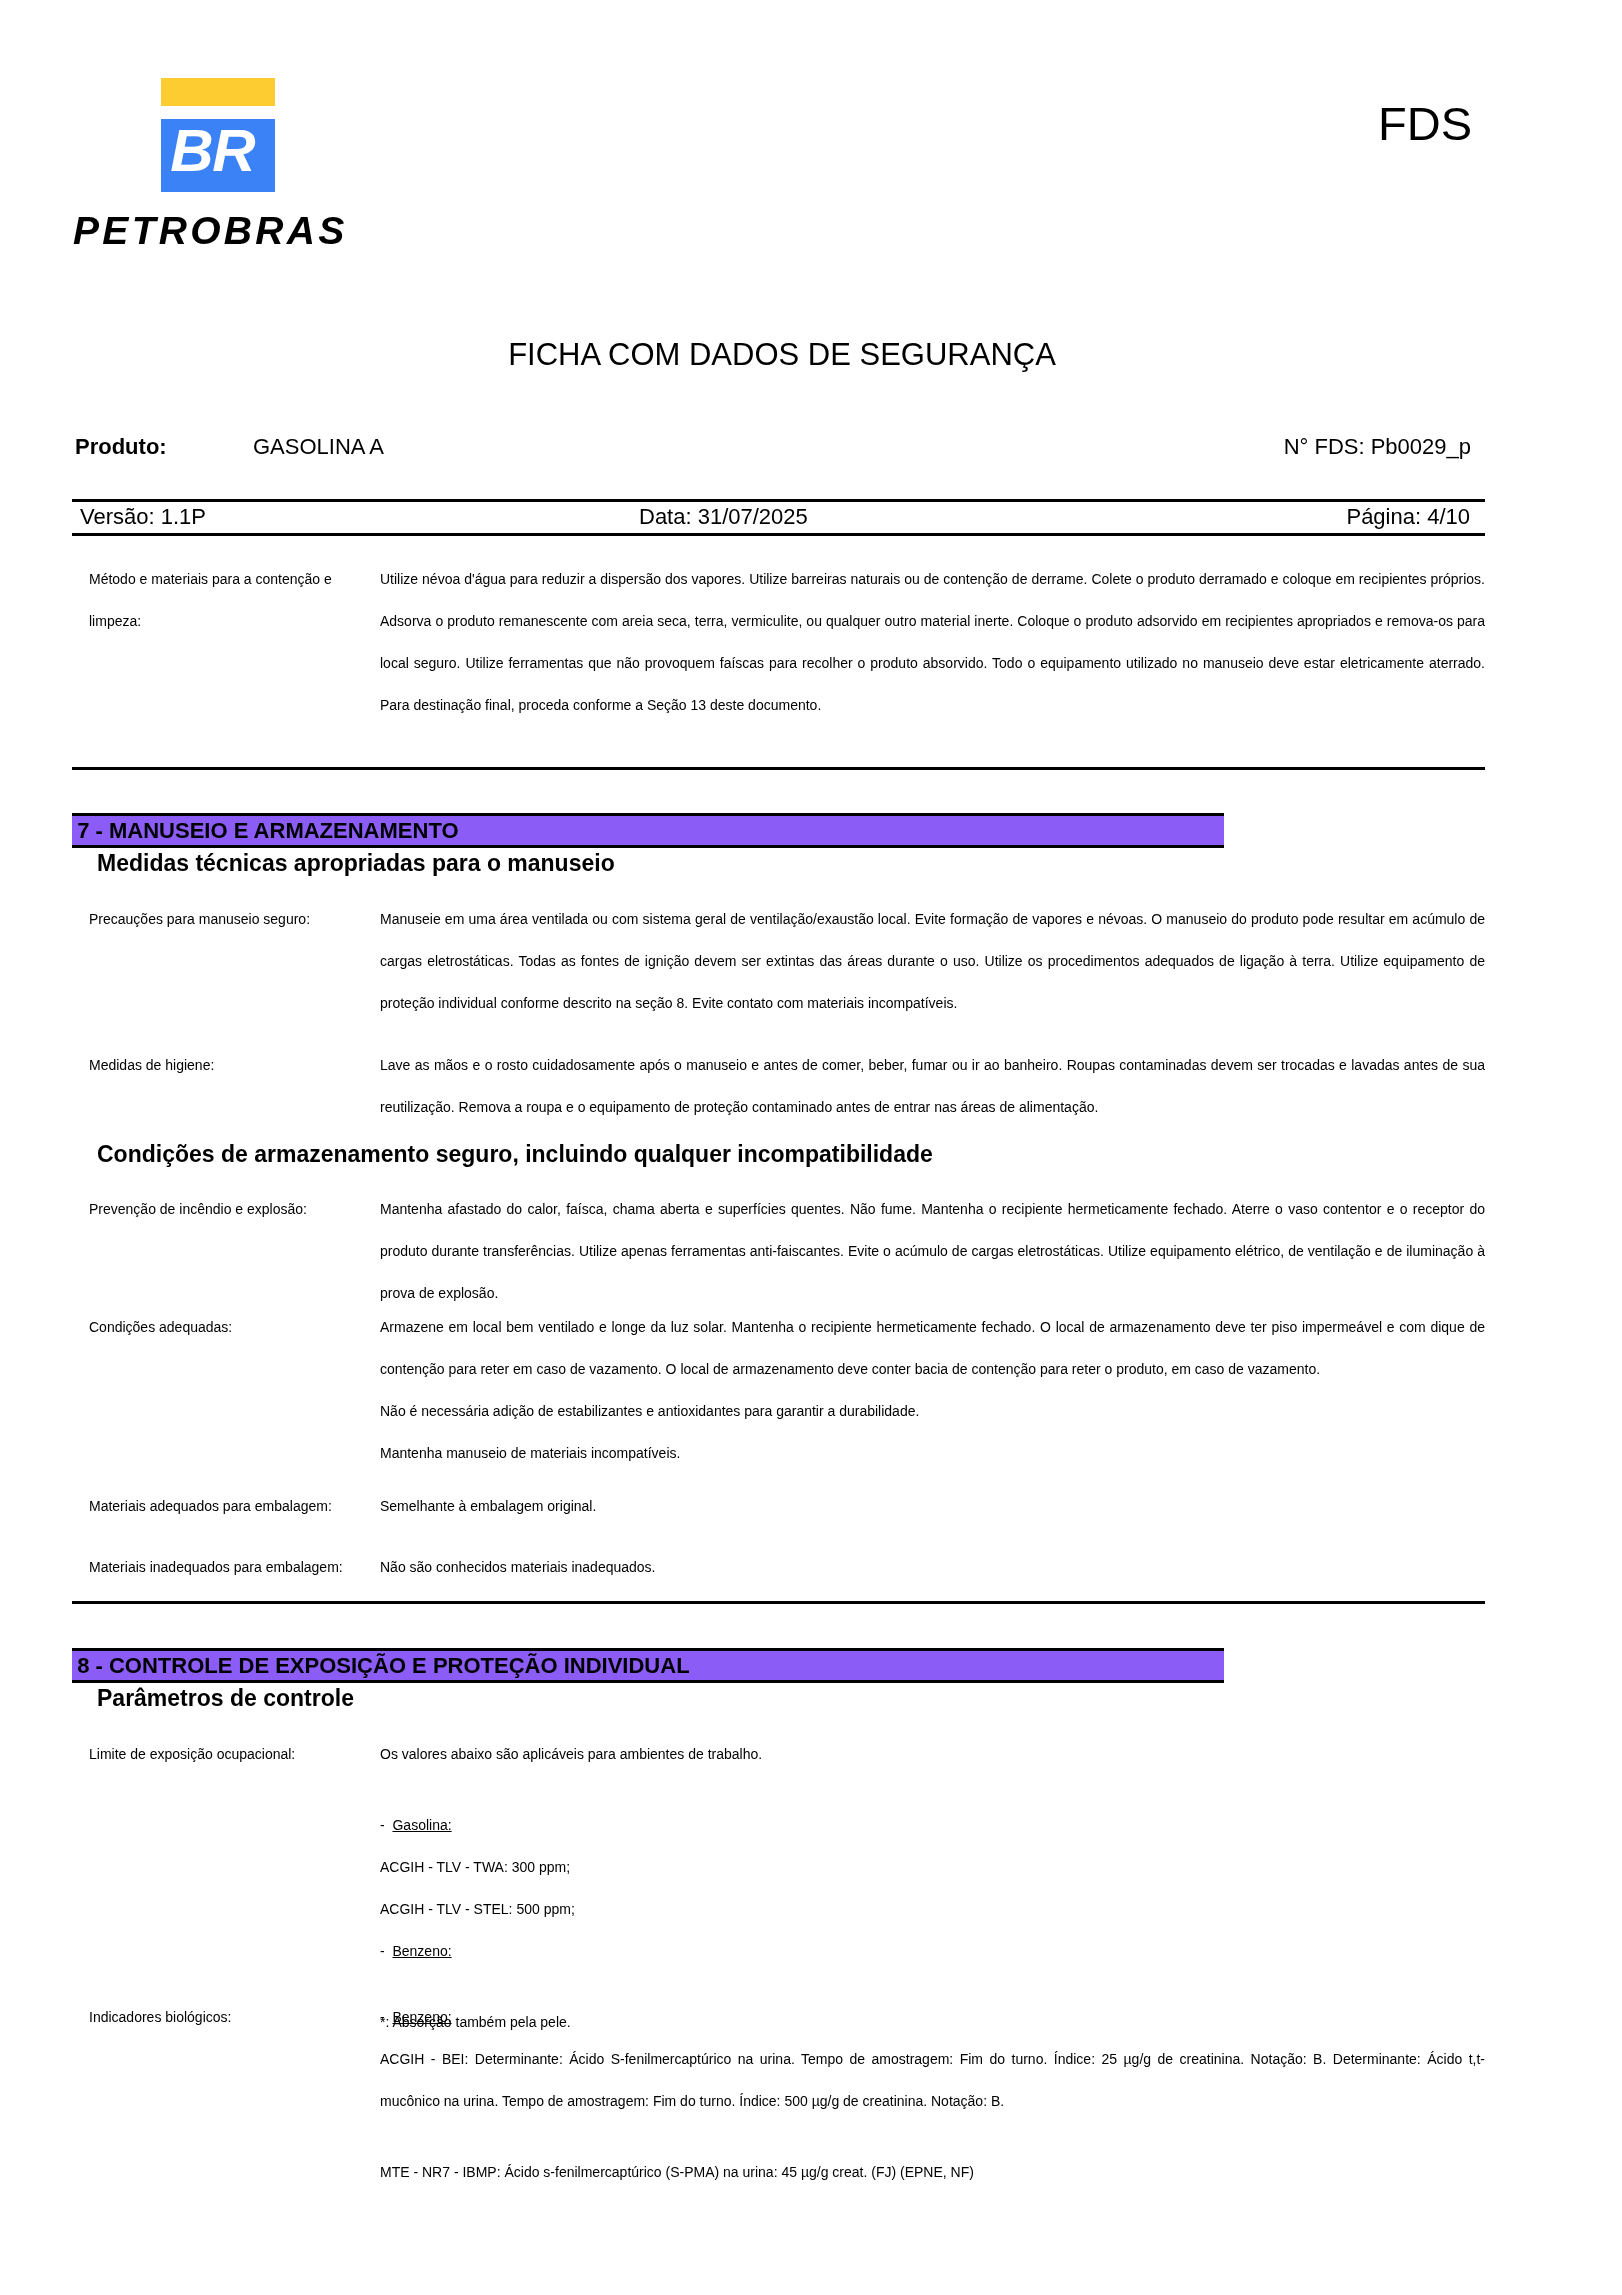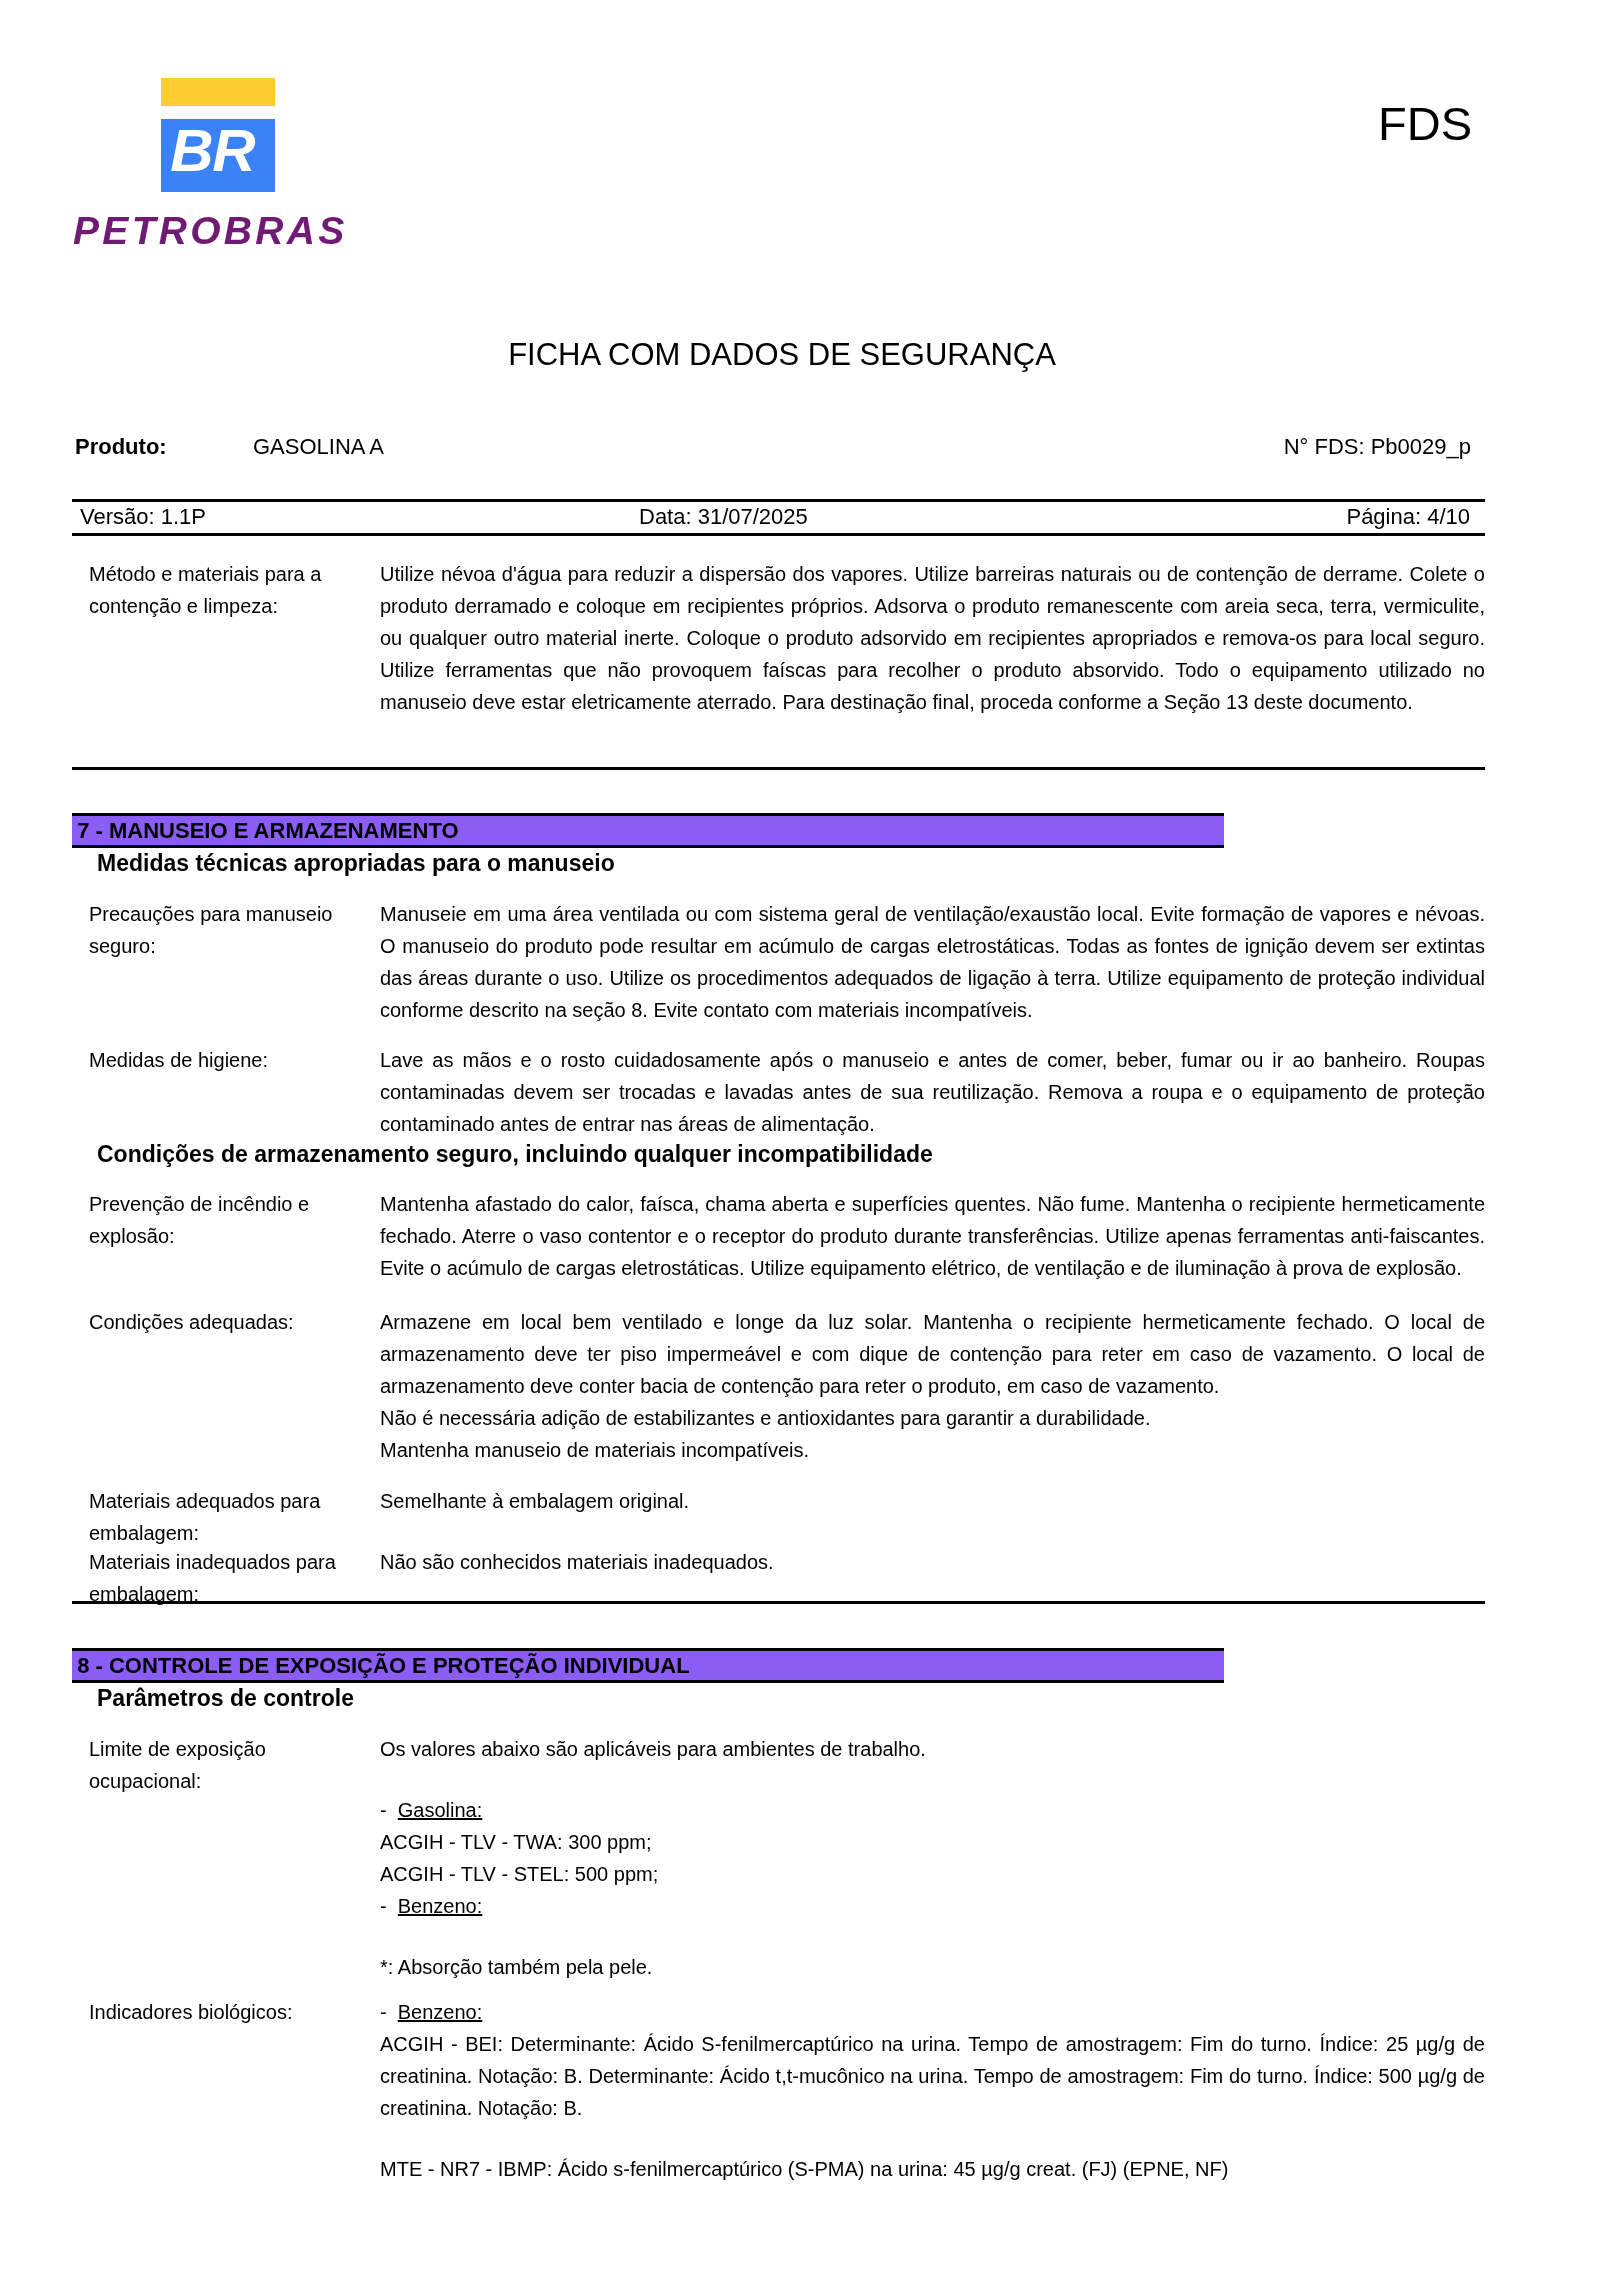--- a/index.html
+++ b/index.html
@@ -6,39 +6,39 @@
   body { width: 1622px; height: 2295px; position: relative; overflow: hidden;
          font-family: "Liberation Sans", sans-serif; color: #000; }
   .abs { position: absolute; }
 
   
   .logo-yellow { left: 161px; top: 78px; width: 114px; height: 27.5px; background: #fccc30; }
   .logo-green { left: 161px; top: 119px; width: 114px; height: 73px; background: #3b82f6; overflow: hidden; }
   .logo-br { position: absolute; left: 9.2px; top: -1.3px; font-family: "Liberation Sans", sans-serif;
              font-weight: bold; font-style: italic; font-size: 60px; color: #ffffff; letter-spacing: -1.3px; line-height: 65px; }
   .logo-petrobras { left: 73px; top: 209px; font-family: "Liberation Sans", sans-serif; font-weight: bold;
-                    font-style: italic; font-size: 39px; color: #701a75; letter-spacing: 3.3px; line-height: 43px; }
+                    font-style: italic; font-size: 39px; color: #000000; letter-spacing: 3.3px; line-height: 43px; }
 
   .fds-mark { left: 1378px; top: 98px; font-size: 47px; line-height: 52px; }
   .doc-title { left: 0; width: 1564px; top: 336px; text-align: center; font-size: 31px; line-height: 37px; }
 
   .meta-row { font-size: 22px; line-height: 26px; }
   .produto-label { left: 75px; top: 434px; font-weight: bold; }
   .produto-value { left: 253px; top: 434px; }
   .fds-num { right: 151px; top: 434px; }
 
   .rule { left: 72px; width: 1413px; background: #000; }
   .rule-thin { height: 2.6px; }
   .rule-thick { height: 3.3px; }
 
   .ver { left: 80px; top: 504px; }
   .date { left: 639px; top: 504px; }
   .page { right: 152px; top: 504px; }
 
-  .body-text { font-size: 20px; line-height: 32px; }
+  .body-text { font-size: 14px; line-height: 42px; }
   .label-col { left: 89px; width: 281px; }
   .value-col { left: 380px; width: 1105px; text-align: justify; }
   .nojust { text-align: left; }
 
   .section-bar { left: 72px; width: 1152px; height: 29px; background: #8b5cf6;
                  border-top: 3.3px solid #000; border-bottom: 3.3px solid #000; }
   .section-bar span { position: absolute; left: 5.2px; top: 0px; font-weight: bold; font-size: 22px; line-height: 29px; }
   .subhead { left: 97px; font-weight: bold; font-size: 23px; line-height: 29px; }
   .u { text-decoration: underline; }
 </style>

